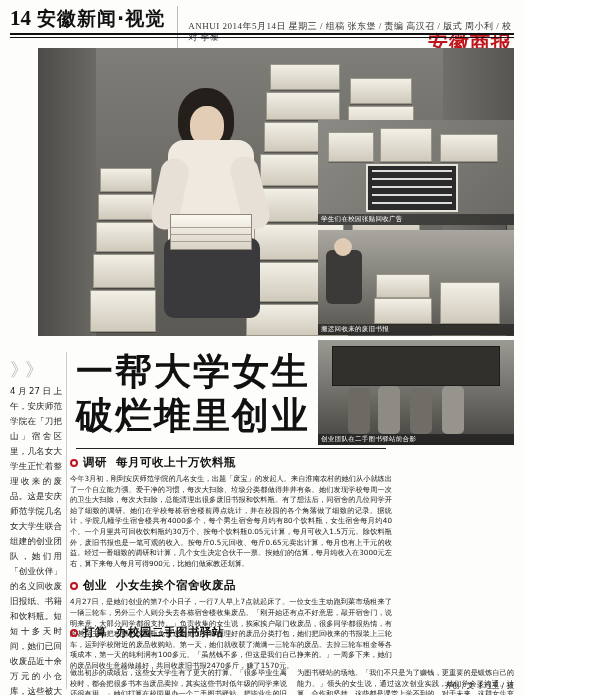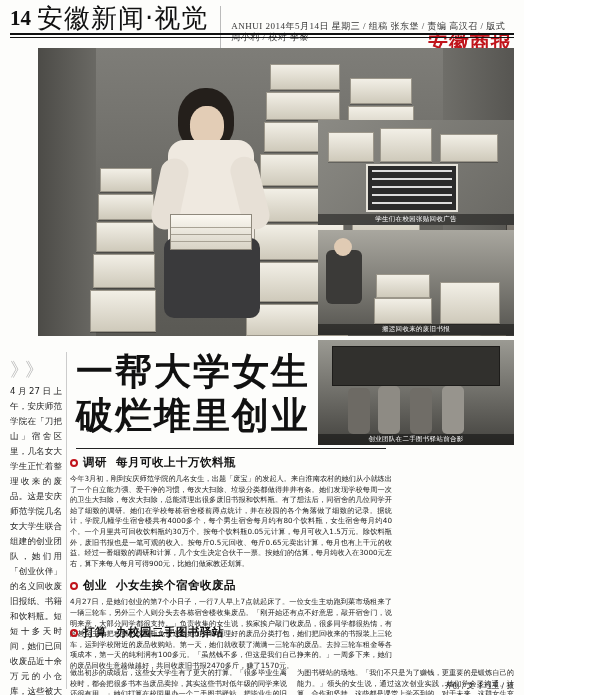--- a/index.html
+++ b/index.html
@@ -26,22 +26,22 @@
   }
   .page-num {
     font-size:21px;
     font-weight:bold;
     color:#111;
     line-height:24px;
     margin-right:6px;
     font-family:"Liberation Serif", serif;
   }
   .section-title {
-    font-size:26px;
-    font-weight:normal;
+    font-size:19px;
+    font-weight:bold;
     color:#111;
     line-height:24px;
     letter-spacing:1px;
     white-space:nowrap;
   }
   .masthead-rule {
     position:absolute;
     left:10px; right:10px; top:33px;
     border-top:2px solid #111;
   }
@@ -188,21 +188,21 @@
     width:196px; height:105px;
     margin-bottom:5px;
     overflow:hidden;
     background:#9c9a93;
   }
   .thumb .tcap {
     position:absolute; left:0; right:0; bottom:0;
     font-size:6.5px; color:#fff;
     background:rgba(0,0,0,.45);
     padding:1px 3px;
-    text-align:center;
+    text-align:left;
     letter-spacing:.3px;
   }
 
   
   .sidenote {
     position:absolute;
     left:10px; top:360px;
     width:52px;
   }
   .chev {

